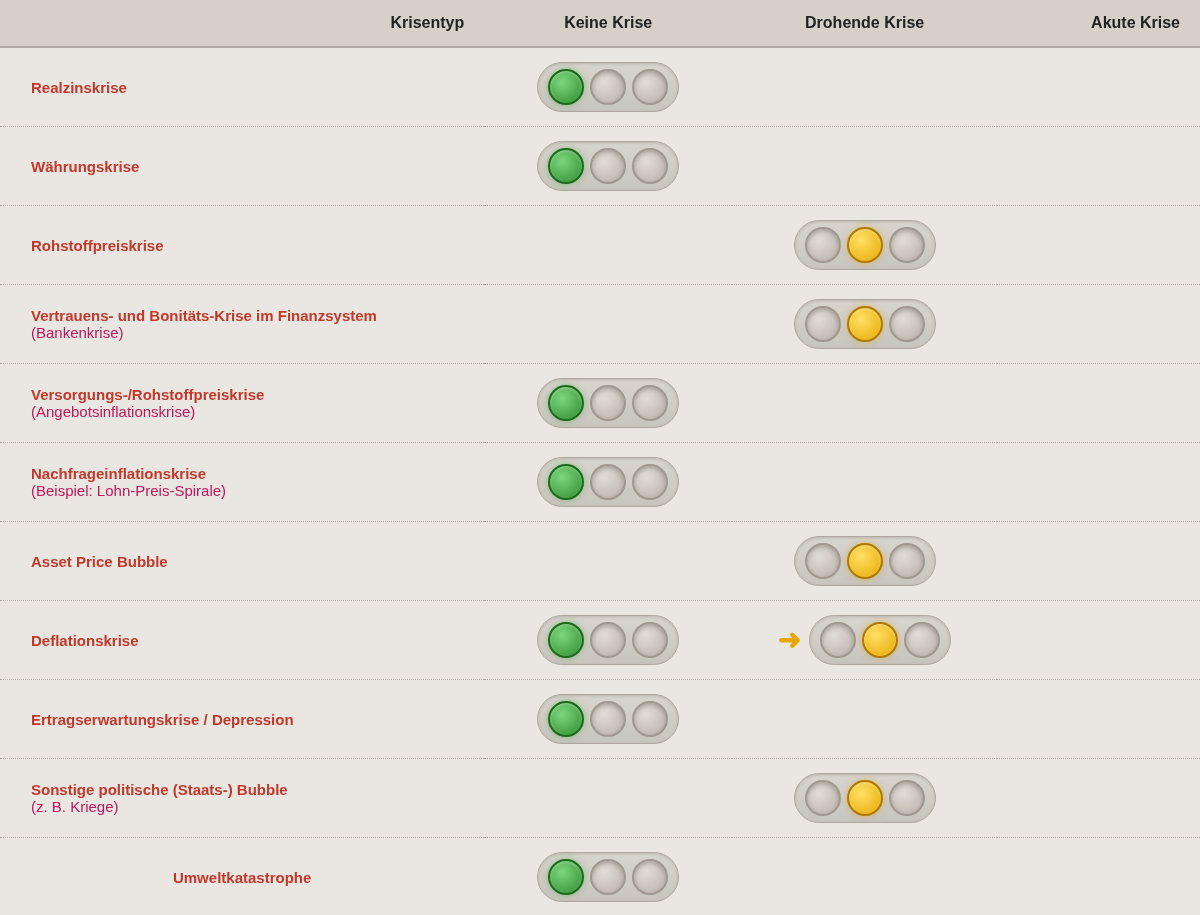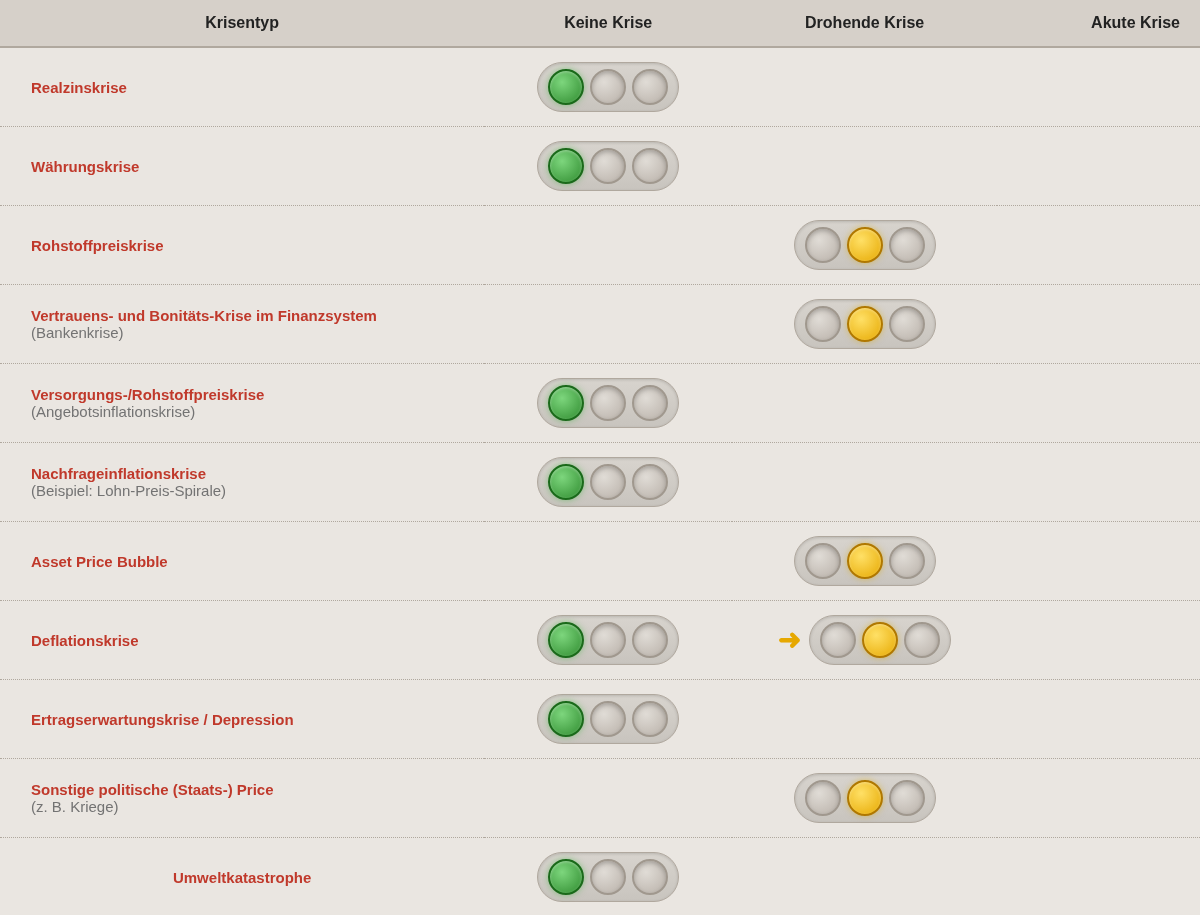--- a/index.html
+++ b/index.html
@@ -19,21 +19,21 @@
       width: 100%;
       border-collapse: collapse;
     }
     thead tr {
       background: #d6d0c9;
     }
     thead th {
       padding: 14px 20px;
       font-weight: bold;
       font-size: 16px;
-      text-align: center;
+      text-align: right;
       color: #222;
       border-bottom: 2px solid #b0a89e;
     }
     thead th:first-child {
       width: 430px;
     }
     thead th:nth-child(2) {
       width: 220px;
       text-align: center;
     }
@@ -61,21 +61,21 @@
     tbody td:nth-child(4) {
       text-align: center;
     }
     .crisis-name {
       font-weight: bold;
       color: #c0392b;
       font-size: 15px;
     }
     .crisis-sub {
       font-weight: normal;
-      color: #737373;
+      color: #be185d;
       font-size: 15px;
     }
     
     .light-group {
       display: inline-flex;
       align-items: center;
       background: linear-gradient(to bottom, #d8d4ce, #c8c4be);
       border: 1px solid #b0a89e;
       border-radius: 30px;
       padding: 6px 10px;
@@ -220,21 +220,21 @@
           <td><span class="crisis-name">Ertragserwartungskrise / Depression</span></td>
           <td><div class="light-group">
               <div class="light green"></div>
               <div class="light"></div>
               <div class="light"></div>
             </div></td>
           <td></td>
           <td></td>
         </tr>
         <tr>
-          <td><span class="crisis-name">Sonstige politische (Staats-) Price</span><br><span class="crisis-sub">(z. B. Kriege)</span></td>
+          <td><span class="crisis-name">Sonstige politische (Staats-) Bubble</span><br><span class="crisis-sub">(z. B. Kriege)</span></td>
           <td></td>
           <td><div class="light-group">
               <div class="light"></div>
               <div class="light yellow"></div>
               <div class="light"></div>
             </div></td>
           <td></td>
         </tr>
         <tr>
           <td><span class="crisis-name">Umweltkatastrophe</span></td>

